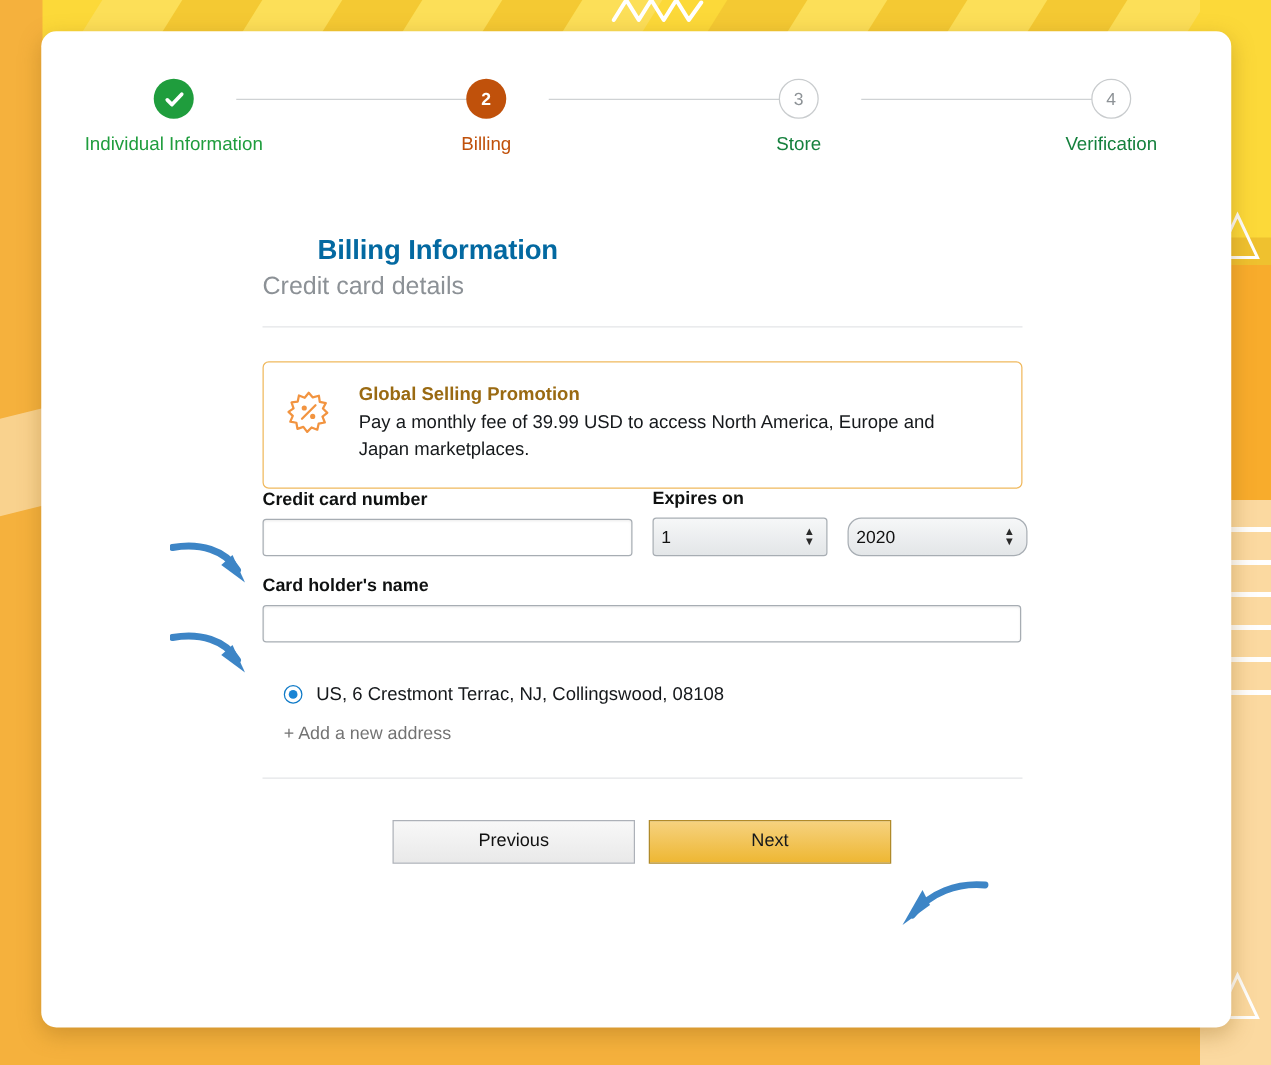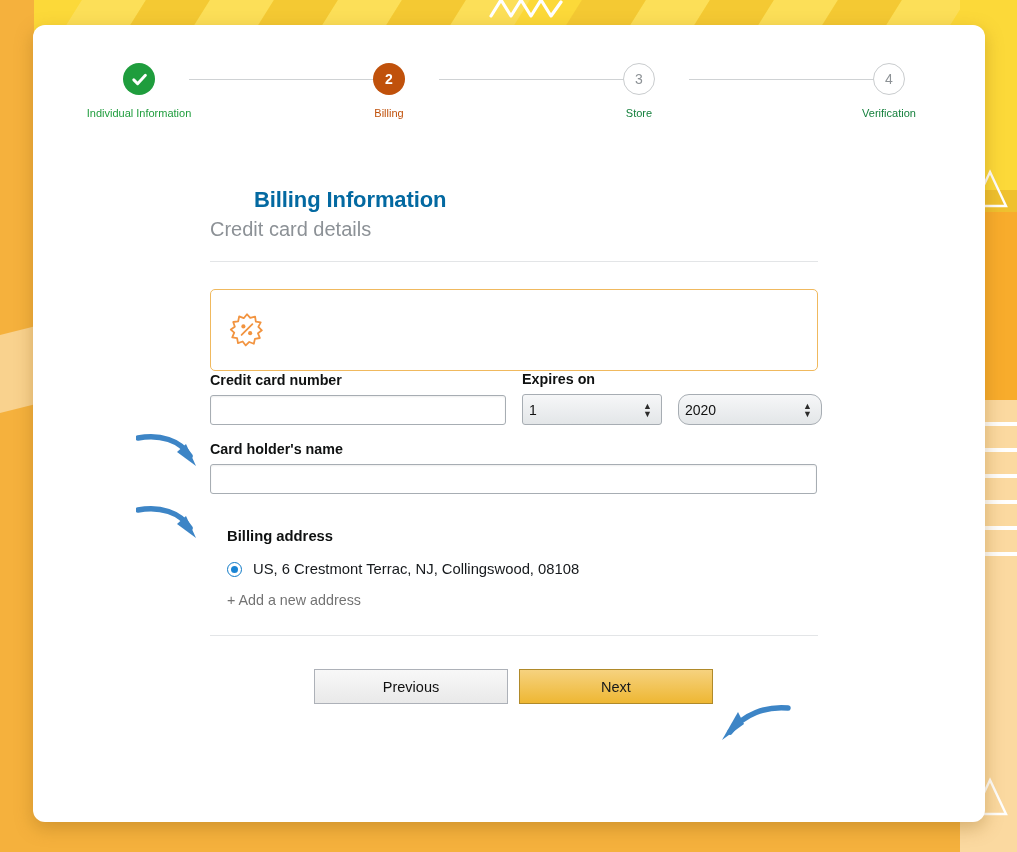--- a/index.html
+++ b/index.html
@@ -148,21 +148,21 @@
     background: #c0510b;
     color: #ffffff;
   }
   .step.todo .bubble {
     border: 1.5px solid #c9ccce;
     color: #8d9296;
     font-weight: 400;
   }
   .step .caption {
     margin-top: 12px;
-    font-size: 11px;
+    font-size: 15px;
   }
   .step.done .caption { color: #1f9d3d; }
   .step.current .caption { color: #c0510b; }
   .step.todo .caption { color: #15803d; }
 
   .connector {
     position: absolute;
     height: 1px;
     background: #cfd2d4;
     top: 16px;
@@ -427,20 +427,24 @@
             <path d="M20 2.5 L23.6 6.6 L29 5.1 L29.8 10.6 L35.2 11.6 L32.6 16.5
                      L36.5 20.3 L32.2 23.7 L34.3 28.9 L28.8 29.9 L27.6 35.3
                      L22.5 33.3 L18.6 37.2 L15.2 32.8 L10 34.6 L9 29.1
                      L3.6 28.1 L5.8 23 L2 19.5 L6.5 16.3 L4.7 11.1 L10.2 10.3
                      L11.3 4.9 L16.4 6.9 Z" fill="none" stroke="#f29440" stroke-width="2" stroke-linejoin="round"></path>
             <circle cx="16" cy="16" r="2.3" fill="#f29440"></circle>
             <circle cx="23.5" cy="23.5" r="2.3" fill="#f29440"></circle>
             <line x1="14" y1="25.5" x2="26" y2="13.5" stroke="#f29440" stroke-width="2" stroke-linecap="round"></line>
           </svg>
         </div>
+        <div>
+          <div class="promo-title">Global Selling Promotion</div>
+          <div class="promo-text">Pay a monthly fee of 39.99 USD to access North America, Europe and Japan marketplaces.</div>
+        </div>
       </div>
 
       <div class="fields">
         <div class="row">
           <div>
             <label class="fld-label">Credit card number</label>
             <input id="cc-number" class="text-in" type="text" placeholder="" style="">
           </div>
 
           <div>
@@ -463,21 +467,20 @@
           </div>
         </div>
 
         <div class="name-row">
           <label class="fld-label">Card holder's name</label>
           <input id="cc-name" class="text-in" type="text" placeholder="" style="">
         </div>
       </div>
 
       <div class="addr">
-        <div class="addr-h">Billing address</div>
         <div class="addr-opt">
           <span class="radio"></span>
           <span>US, 6 Crestmont Terrac, NJ, Collingswood, 08108</span>
         </div>
         <div class="addr-link">+ Add a new address</div>
       </div>
 
       <div class="hr2"></div>
 
       <div class="btn-row">

